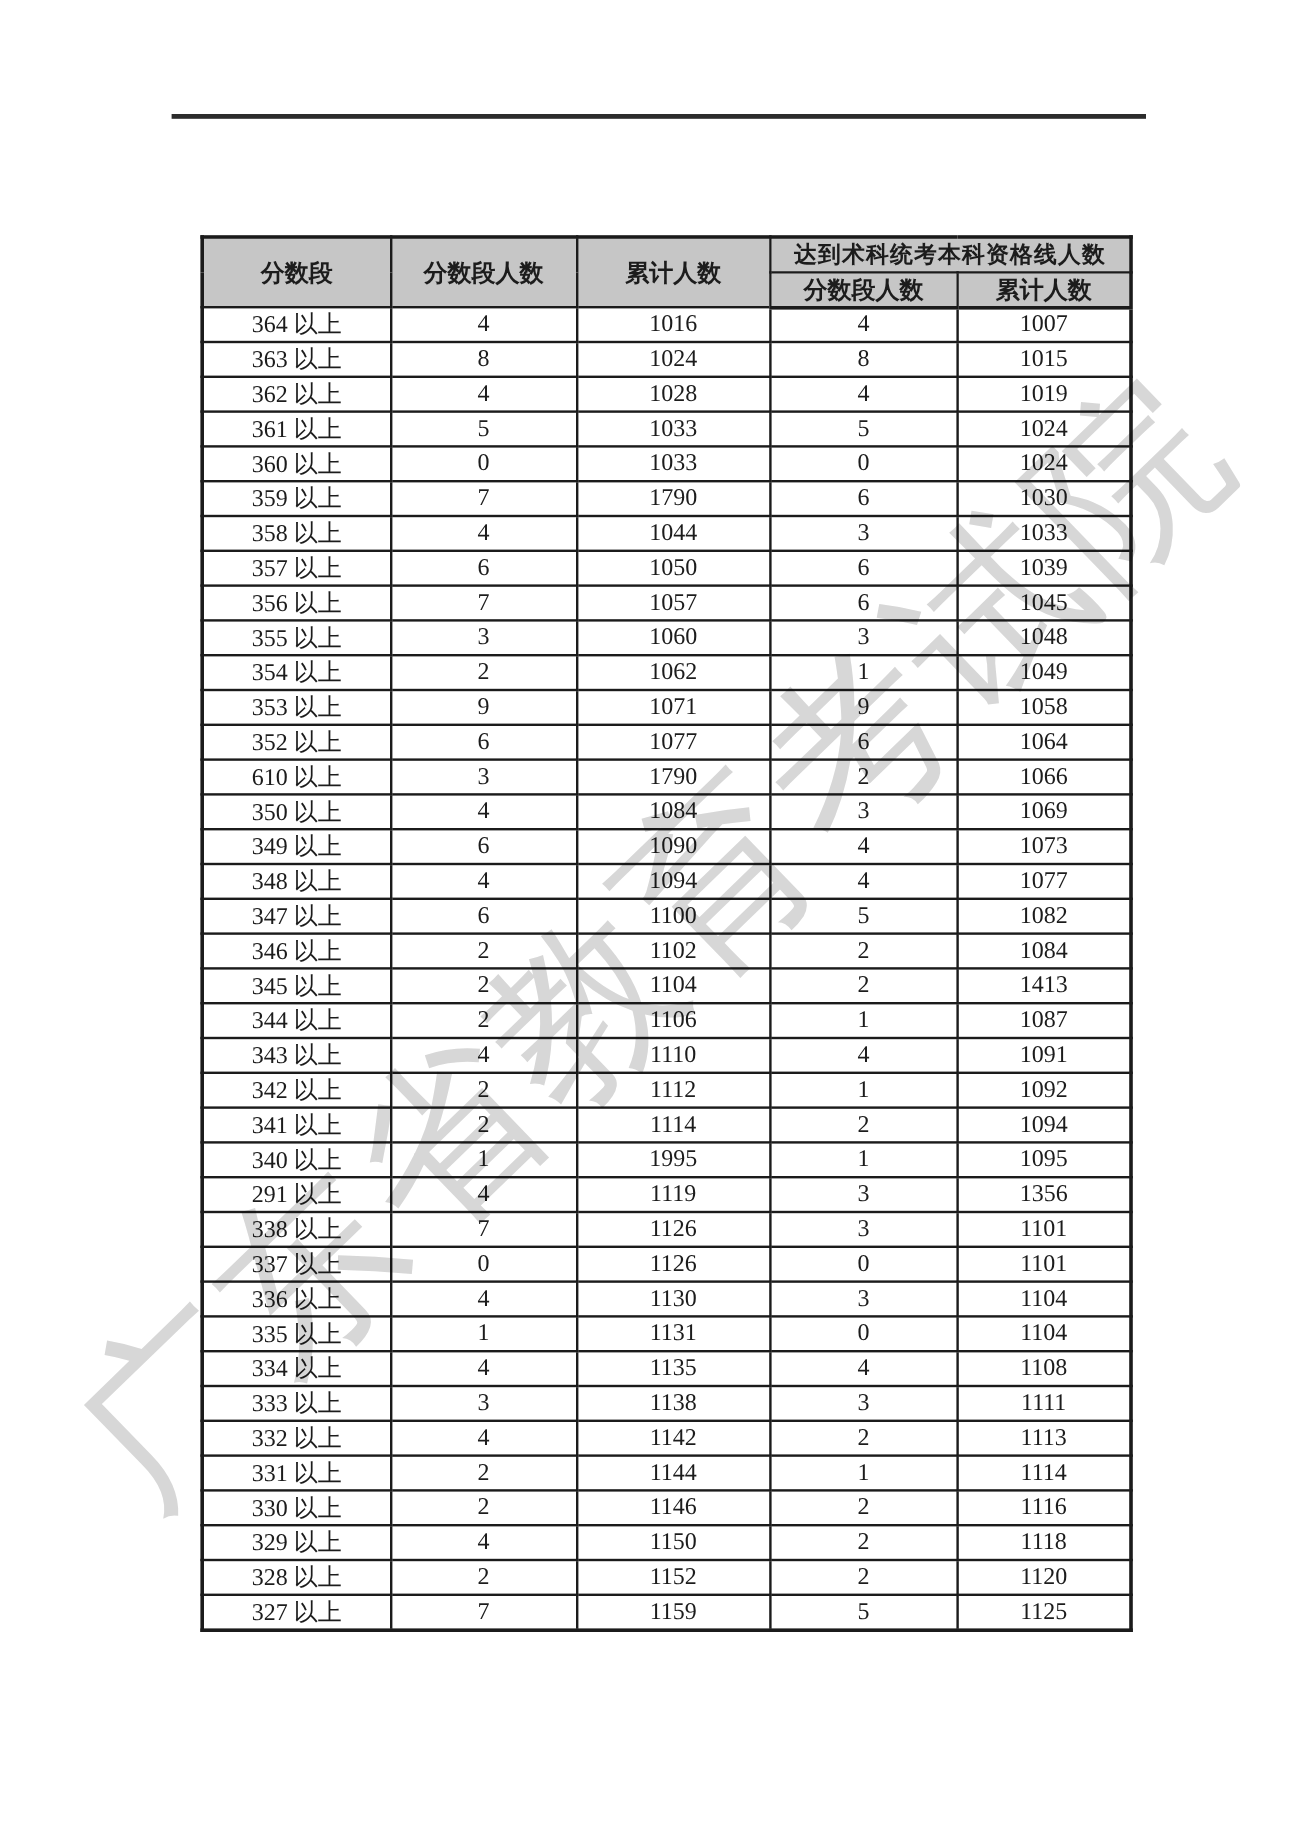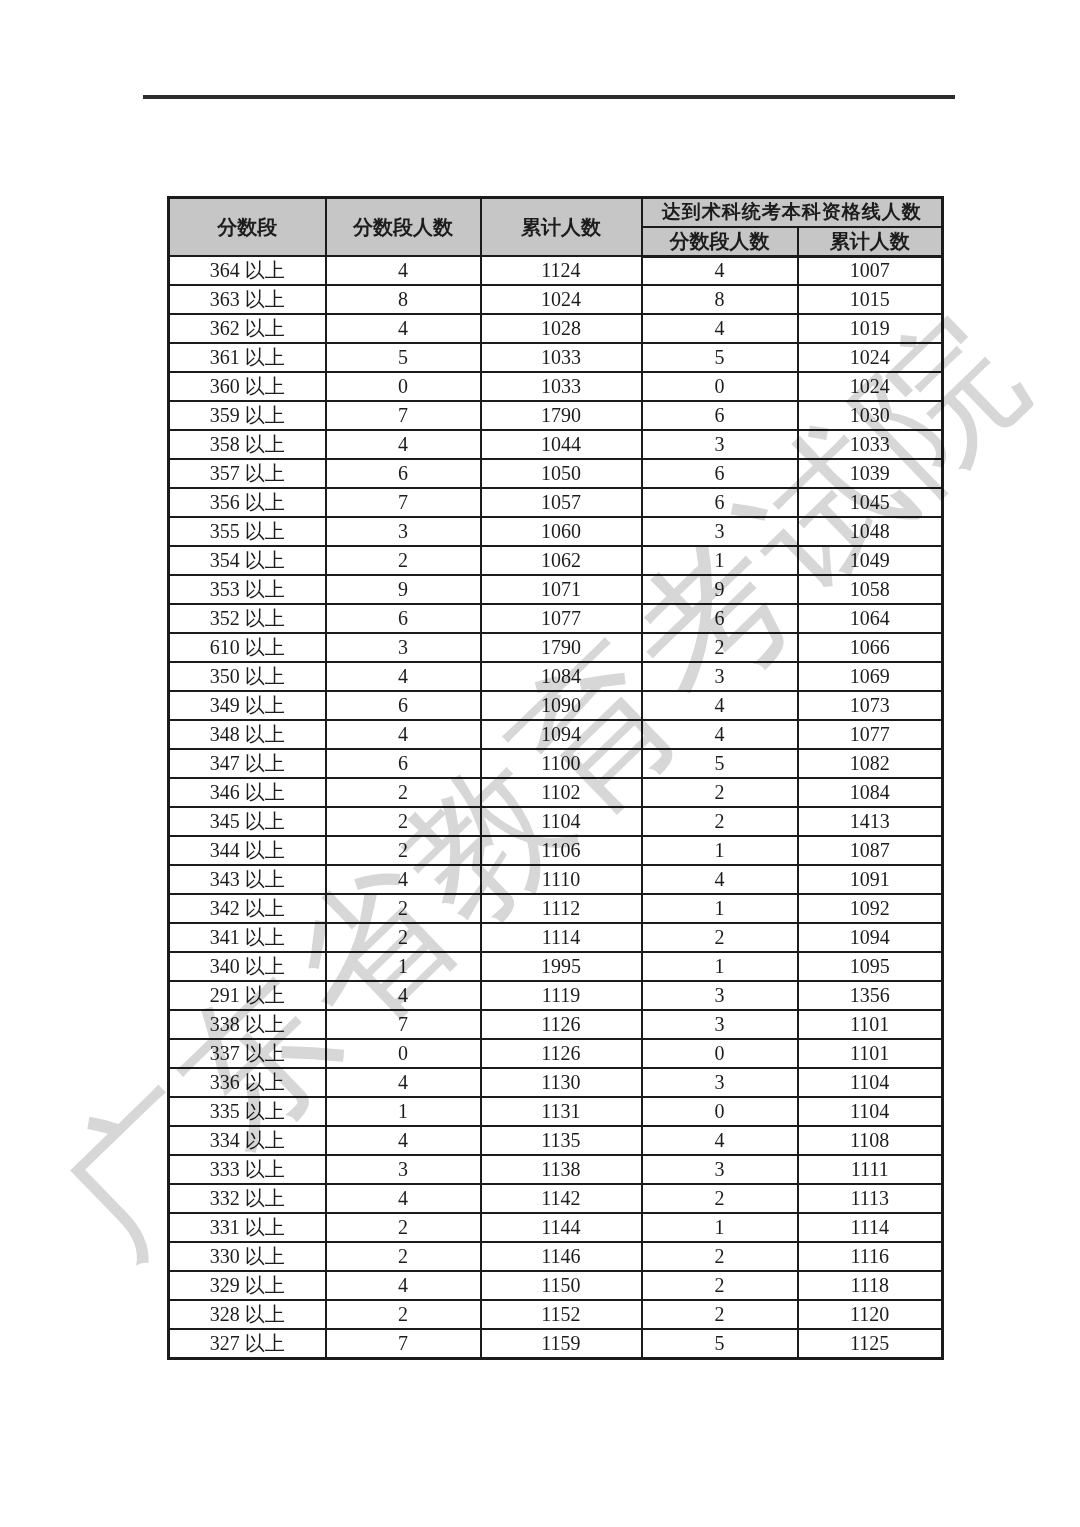--- a/index.html
+++ b/index.html
@@ -97,21 +97,21 @@
     </tr>
     <tr>
       <th>分数段人数</th>
       <th>累计人数</th>
     </tr>
   </thead>
   <tbody id="score-table-body">
       <tr>
         <td>364 以上</td>
         <td>4</td>
-        <td>1124</td>
+        <td>1016</td>
         <td>4</td>
         <td>1007</td>
       </tr>
       <tr>
         <td>363 以上</td>
         <td>8</td>
         <td>1024</td>
         <td>8</td>
         <td>1015</td>
       </tr>

